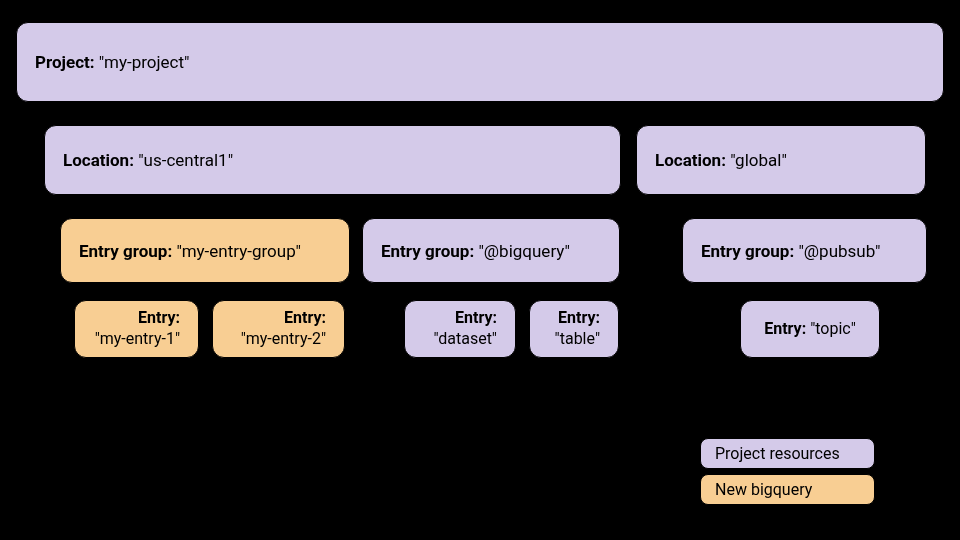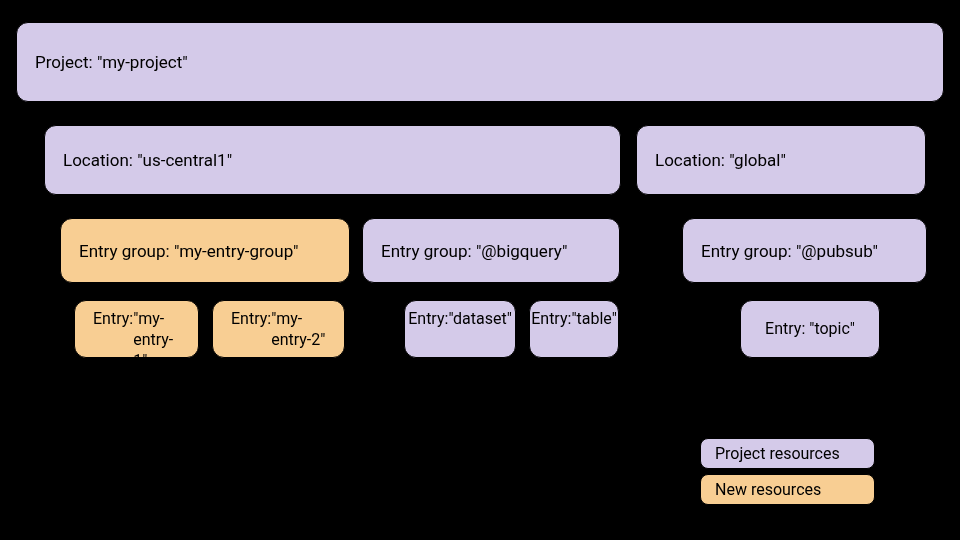--- a/index.html
+++ b/index.html
@@ -24,28 +24,28 @@
       padding: 0 18px;
       font-size: 17px;
     }
     .purple {
       background: #d4cae9;
     }
     .orange {
       background: #f8ce93;
     }
     .label-bold {
-      font-weight: 400;
+      font-weight: 700;
     }
     .label-value {
       font-weight: 400;
     }
     .entry-box {
-      flex-direction: row;
-      align-items: flex-start;
+      flex-direction: column;
+      align-items: flex-end;
       justify-content: center;
       padding: 8px 18px;
       font-size: 16px;
       line-height: 1.3;
     }
     .legend-box {
       position: absolute;
       border: 1px solid #000;
       border-radius: 8px;
       padding: 5px 14px;
@@ -101,14 +101,14 @@
 </div>
 
 <div class="box purple entry-box" style="left:740px; top:300px; width:140px; height:58px; flex-direction:row; align-items:center;">
   <span><span class="label-bold">Entry</span><span class="label-bold">: </span><span class="label-value">"topic"</span></span>
 </div>
 
 <div class="legend-box purple" style="left:700px; top:438px; width:175px;">
   <span>Project resources</span>
 </div>
 <div class="legend-box orange" style="left:700px; top:474px; width:175px;">
-  <span>New resources</span>
+  <span>New bigquery</span>
 </div>
 
 </body></html>

